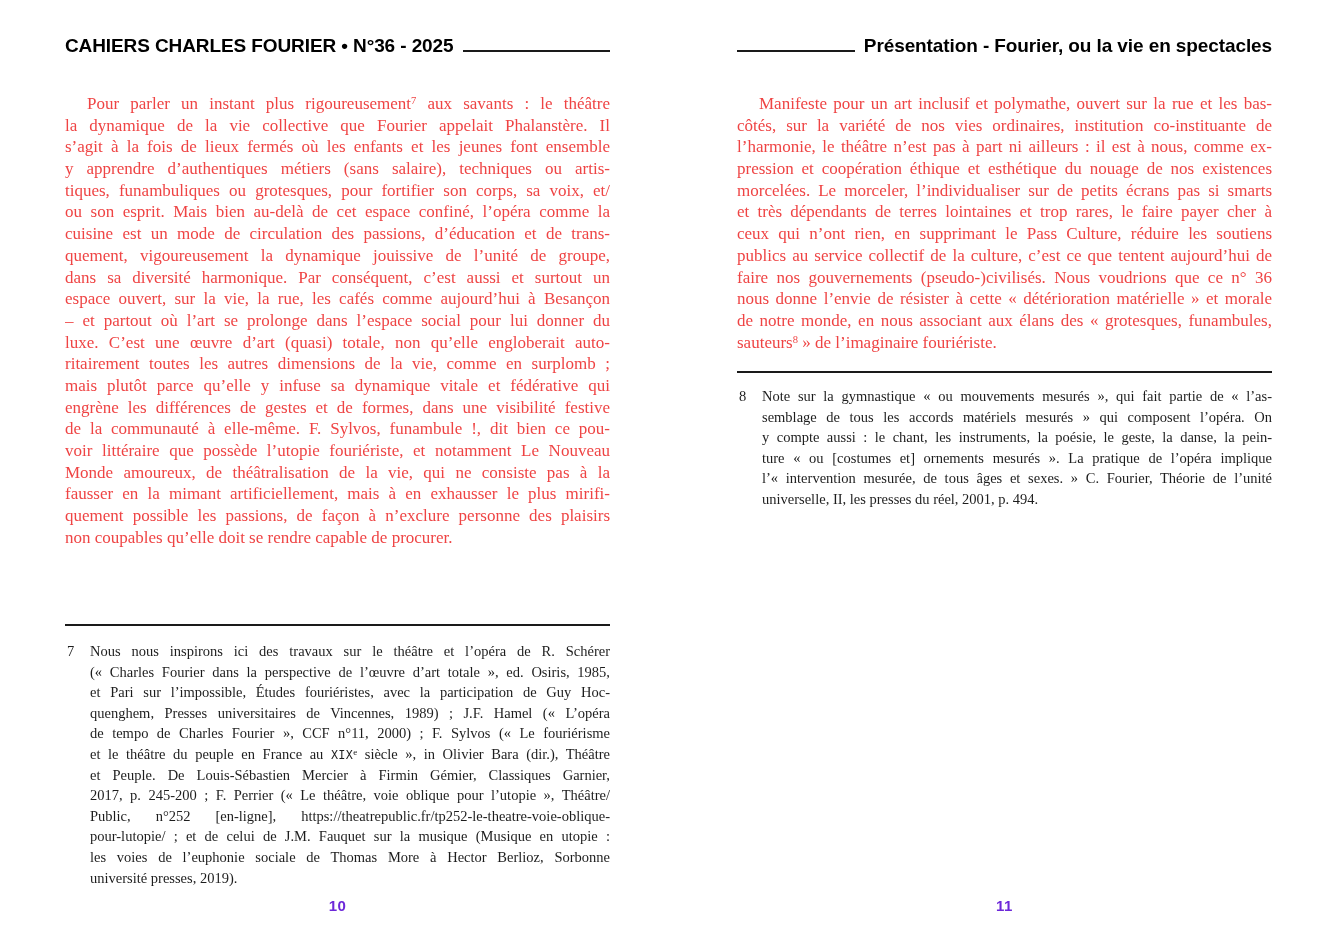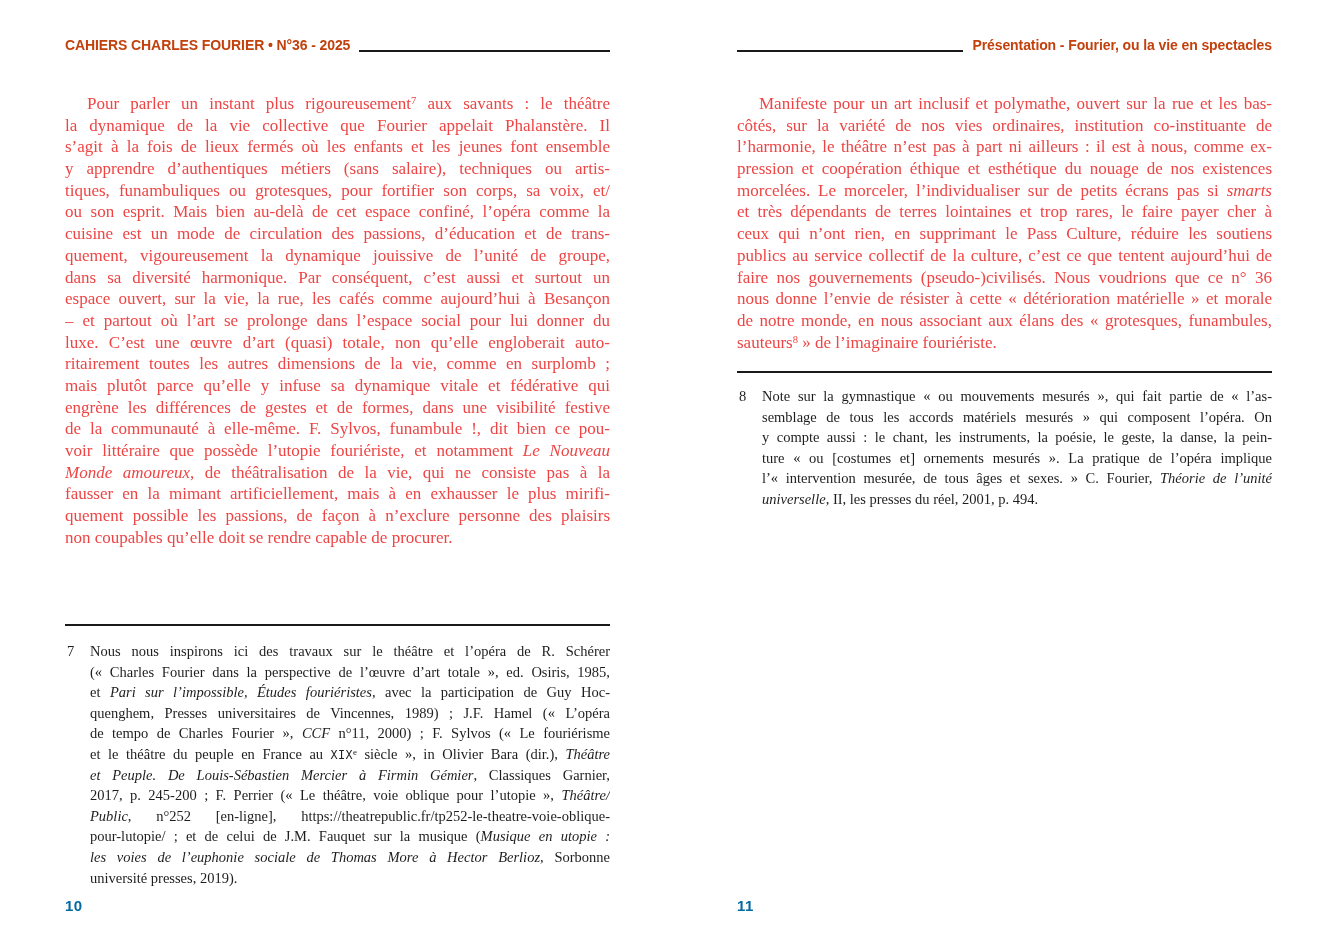--- a/index.html
+++ b/index.html
@@ -10,21 +10,21 @@
   }
   .page { position:absolute; top:0; height:100%; }
   .page.left  { left:65px;  width:545px; }
   .page.right { left:737px; width:535px; }
 
   
   .running-head {
     position:absolute; top:37px; left:0; right:0;
     display:flex; align-items:flex-end;
     font-family:"Liberation Sans",sans-serif; font-weight:700;
-    font-size:14px; letter-spacing:-0.1px; color:#c2410c;
+    font-size:19px; letter-spacing:-0.1px; color:#000000;
   }
   .rh-text { white-space:nowrap; line-height:17px; }
   .rh-rule { flex:1 1 auto; height:1.7px; background:#1a1a1a; }
   .page.left  .rh-rule { margin:0 0 2px 9px; }
   .page.right .rh-rule { margin:0 9px 2px 0; }
 
   
   .body {
     position:absolute; top:93px; left:0; right:0;
     font-family:"Liberation Serif",serif;
@@ -45,27 +45,27 @@
     font-family:"Liberation Serif",serif;
     font-size:14.5px; line-height:20.6px; color:#1d1d1d;
   }
   .page.left  .footnote { top:641px; }
   .page.right .footnote { top:386px; }
   .footnote .line { height:20.6px; }
   .fn-num { position:absolute; left:2px; top:0; }
 
   
   .page-num {
-    position:absolute; top:897px; left:0; right:0; text-align:left;
+    position:absolute; top:897px; left:0; right:0; text-align:center;
     font-family:"Liberation Sans",sans-serif; font-weight:600;
-    font-size:15px; letter-spacing:0.5px; color:#0369a1;
+    font-size:15px; letter-spacing:0.5px; color:#6d28d9;
   }
 
   
-  .i   { font-style:italic; }
+  .i   { }
   .sup { font-size:0.62em; position:relative; top:-0.45em; line-height:0; }
   .sc  { font-size:0.82em; letter-spacing:0.3px;font-family:Liberation Mono, monospace; }
 </style>
 </head>
 <body>
 
 <div class="spread">
 
   <div class="page left">
     <div class="running-head">

